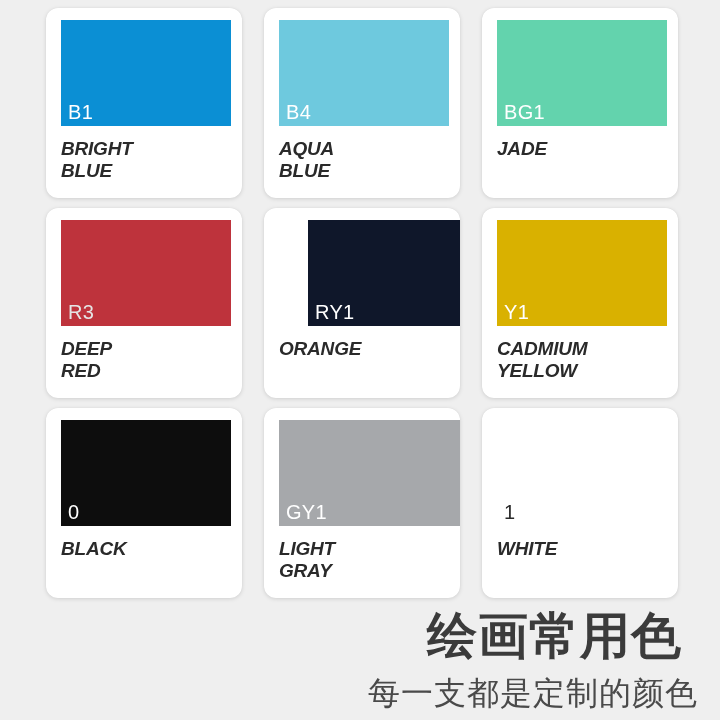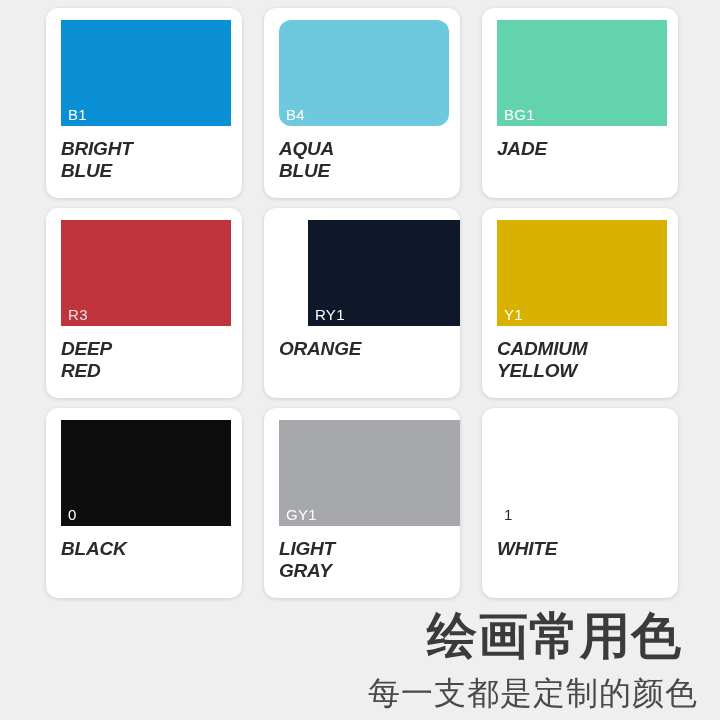--- a/index.html
+++ b/index.html
@@ -45,21 +45,21 @@
     height: 106px;
     width: 100%;
     flex: none;
   }
 
   .swatch-code {
     position: absolute;
     left: 7px;
     bottom: 4px;
     font-family: "Liberation Sans", sans-serif;
-    font-size: 15px;
+    font-size: 20px;
     line-height: 1;
     letter-spacing: 0.3px;
     color: #ffffff;
   }
   .swatch-code.dark-code {
     color: #2b2b2b;
   }
 
   .swatch-name {
     margin-top: 12px;
@@ -105,21 +105,21 @@
 
 <div id="swatch-grid">
     <div class="swatch-card">
       <div class="swatch-chip" style="background: rgb(11, 143, 212);">
         <div class="swatch-code" style="color: rgb(255, 255, 255);">B1</div>
       </div>
       <div class="swatch-name">BRIGHT
 BLUE</div>
     </div>
     <div class="swatch-card">
-      <div class="swatch-chip" style="background: rgb(110, 201, 222); border-radius: 12px;">
+      <div class="swatch-chip" style="background: rgb(110, 201, 222);">
         <div class="swatch-code" style="color: rgb(255, 255, 255);">B4</div>
       </div>
       <div class="swatch-name">AQUA
 BLUE</div>
     </div>
     <div class="swatch-card">
       <div class="swatch-chip" style="background: rgb(99, 211, 173);">
         <div class="swatch-code" style="color: rgb(255, 255, 255); text-align: center;">BG1</div>
       </div>
       <div class="swatch-name">JADE</div>

